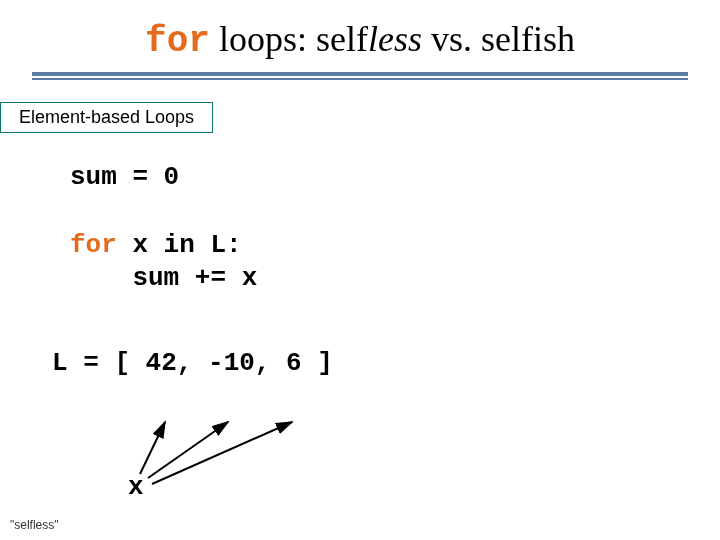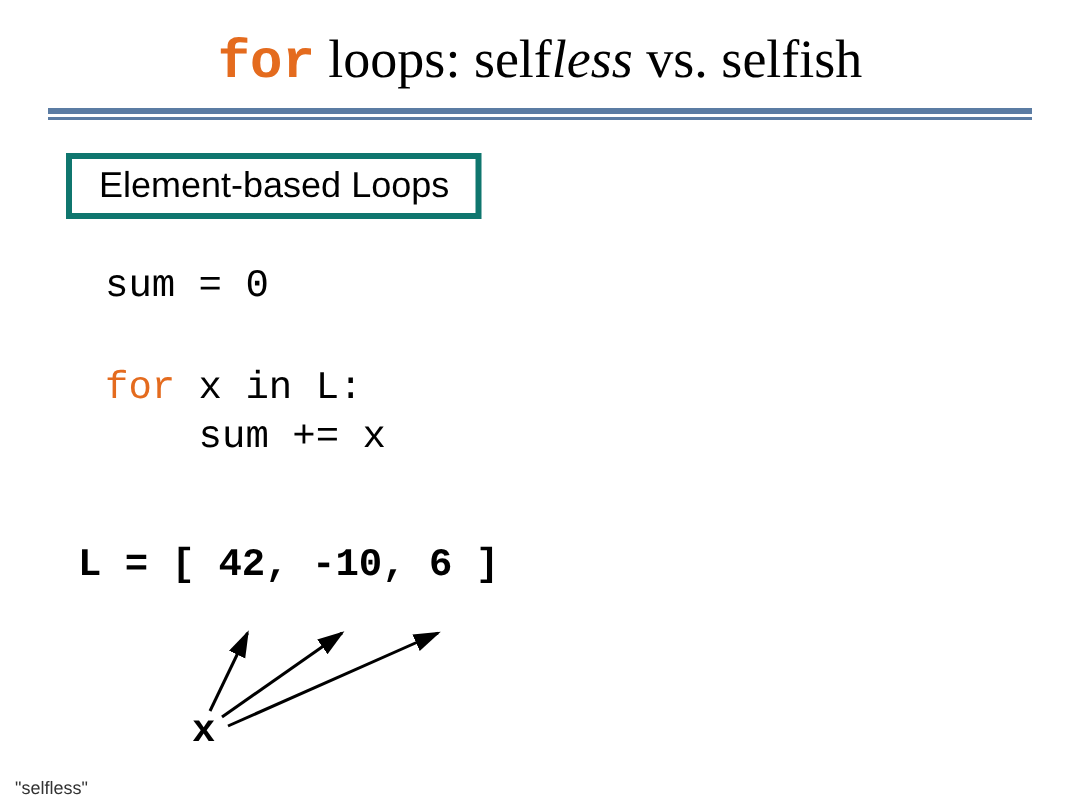--- a/index.html
+++ b/index.html
@@ -30,32 +30,31 @@
   .hr1 {
     height: 4px;
     background: #5b7ca3;
     margin-bottom: 2px;
   }
   .hr2 {
     height: 2px;
     background: #5b7ca3;
   }
   .badge {
-    border: 4px solid #0f766e;
+    border: 1px solid #0f766e;
     display: inline-block;
     padding: 4px 18px;
-    margin-left: 44px;
     margin-top: 22px;
     font-family: "Comic Sans MS", "Comic Sans", cursive, sans-serif;
-    font-size: 24px;
+    font-size: 18px;
   }
   .code-area {
     font-family: "Courier New", monospace;
     font-size: 26px;
-    font-weight: normal;
+    font-weight: bold;
     line-height: 1.3;
     margin-left: 70px;
     margin-top: 28px;
     white-space: pre;
   }
   .code-area .kw { color: #e46b1e; }
   .list-line {
     font-family: "Courier New", monospace;
     font-size: 26px;
     font-weight: bold;

